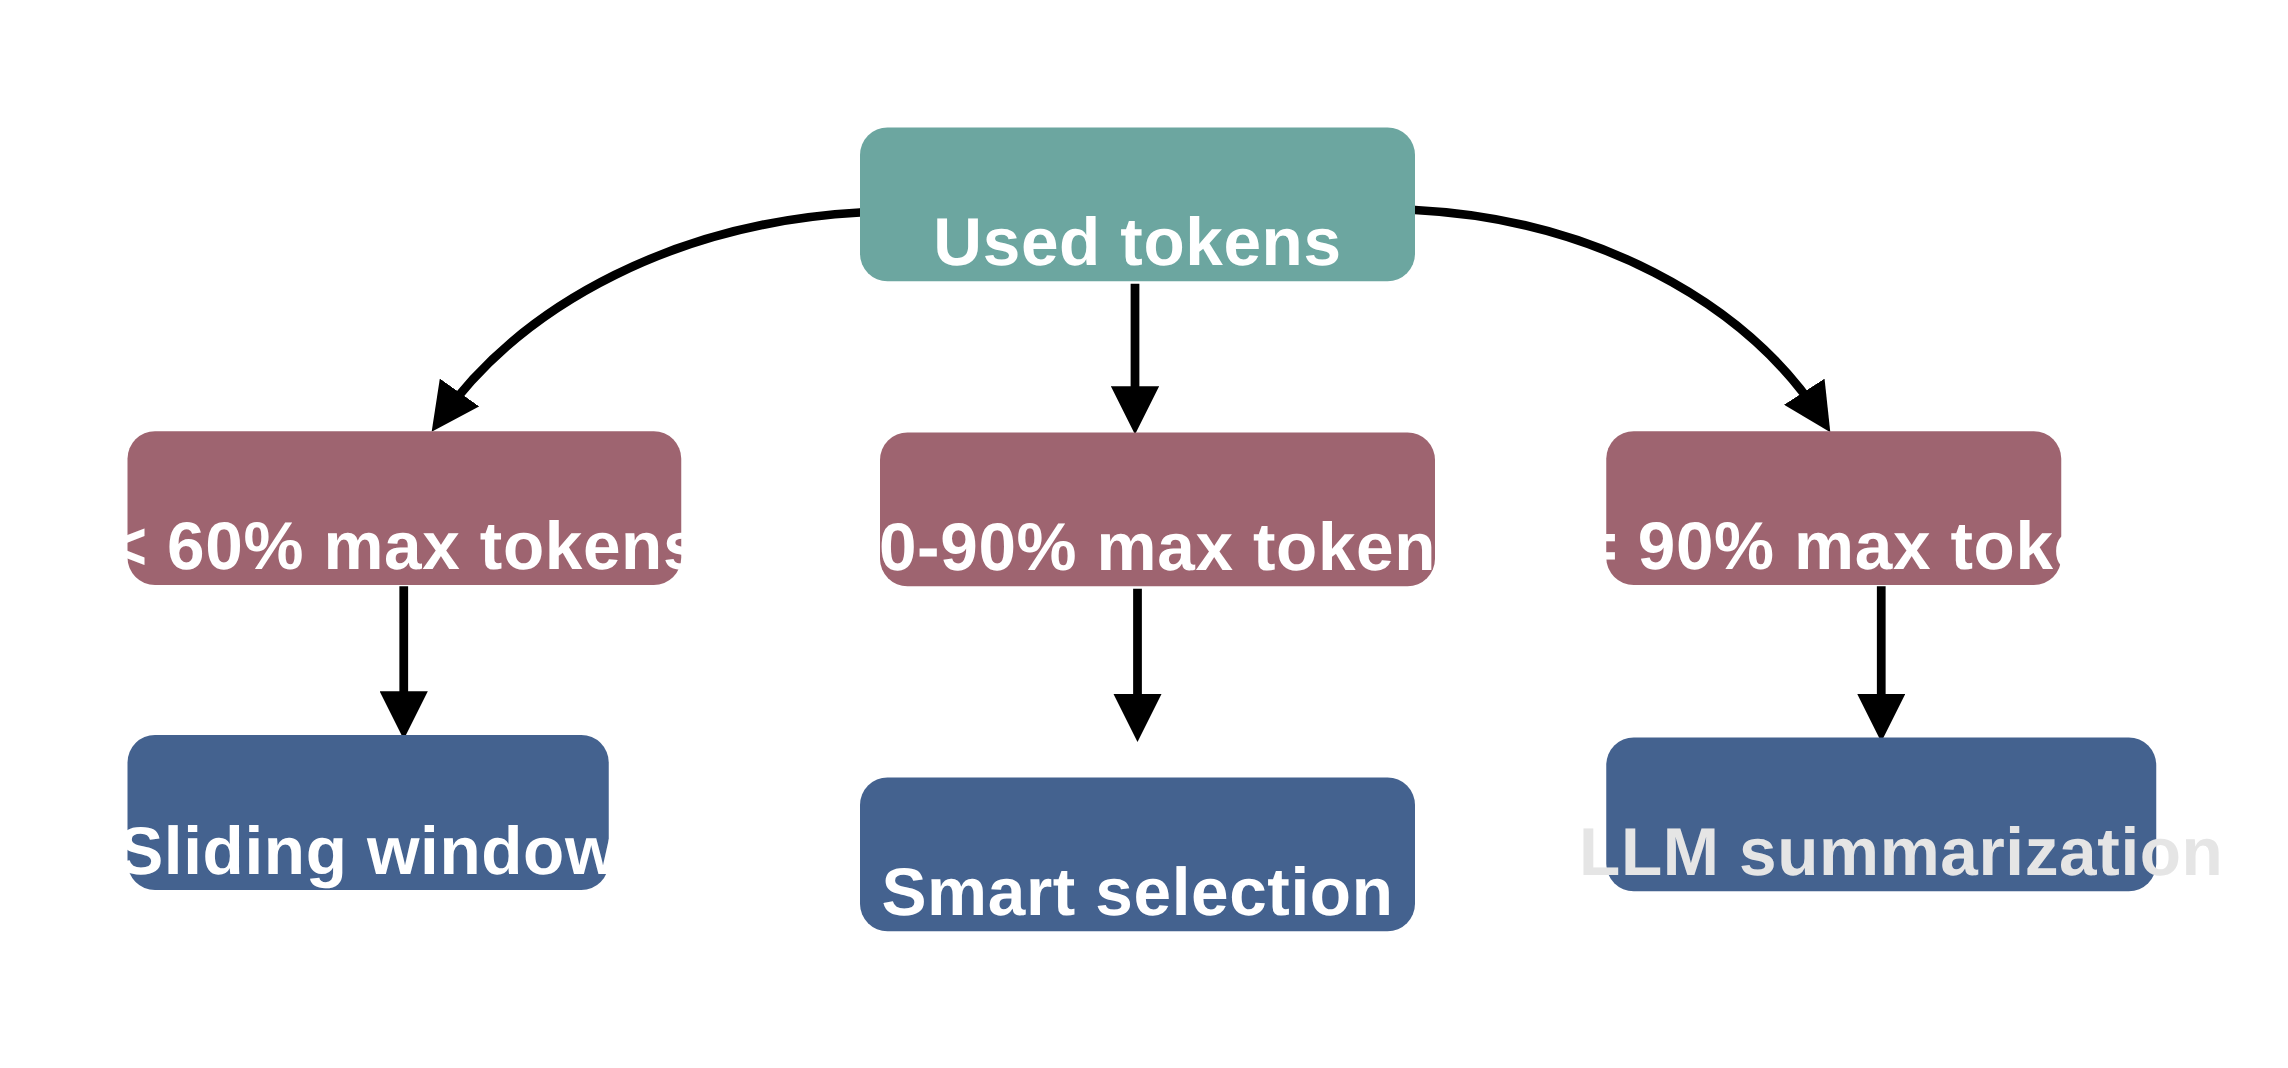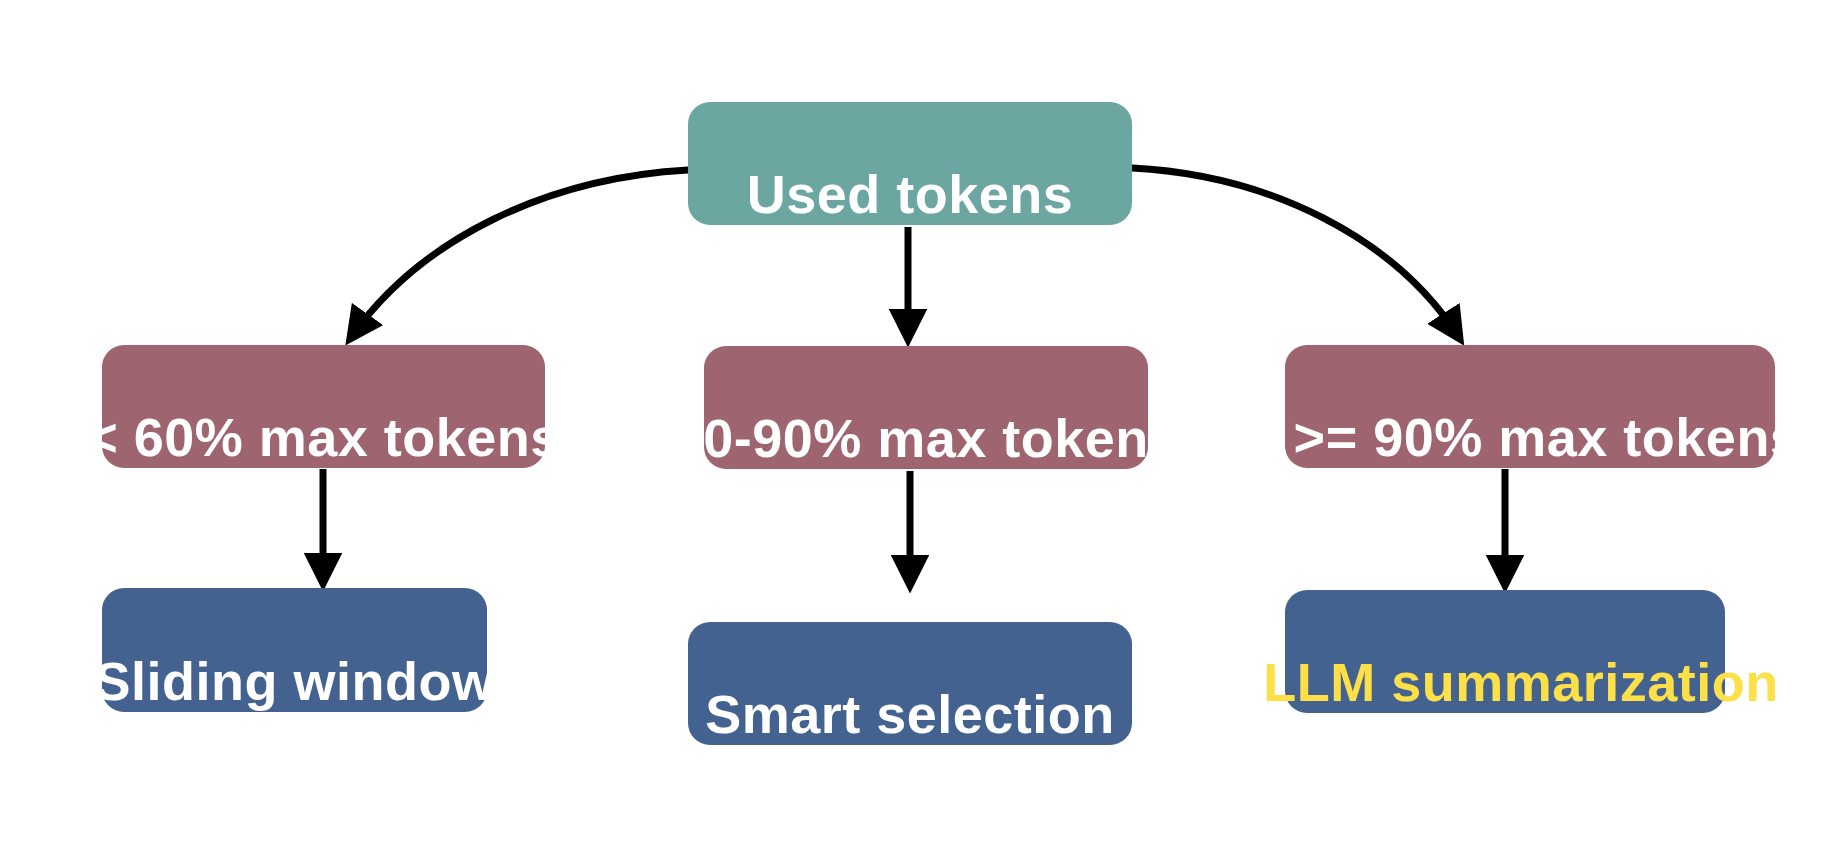--- a/index.html
+++ b/index.html
@@ -36,21 +36,21 @@
     letter-spacing: 0.5px;
     text-align: center;
     white-space: nowrap;
     box-sizing: border-box;
   }
   
   .node-root      { left: 688px;  top: 102px; width: 444px; height: 123px; }
   
   .node-cond-low  { left: 102px;  top: 345px; width: 443px; height: 123px; }
   .node-cond-mid  { left: 688px;  top: 346px; width: 444px; height: 123px; margin-left: 16px; }
-  .node-cond-high { left: 1285px; top: 345px; width: 490px; height: 123px; padding-left: 34px; }
+  .node-cond-high { left: 1285px; top: 345px; width: 364px; height: 123px; padding-left: 34px; }
   
   .node-act-low   { left: 102px;  top: 588px; width: 385px; height: 124px; }
   .node-act-mid   { left: 688px;  top: 622px; width: 444px; height: 123px; }
   .node-act-high  { left: 1285px; top: 590px; width: 440px; height: 123px; }
 </style>
 </head>
 <body>
 
 <div class="canvas">
 
@@ -92,16 +92,16 @@
 
   <div class="node node-act-low" style="background-color: rgb(68, 98, 143);">
     <span style="color: rgb(255, 255, 255);">Sliding window</span>
   </div>
 
   <div class="node node-act-mid" style="background-color: rgb(68, 98, 143);">
     <span style="color: rgb(255, 255, 255);">Smart selection</span>
   </div>
 
   <div class="node node-act-high" style="background-color: rgb(68, 98, 143);">
-    <span style="color: #fde047; margin-left: 32px;">LLM summarization</span>
+    <span style="color: #e5e5e5; margin-left: 32px;">LLM summarization</span>
   </div>
 
 </div>
 
 </body></html>

